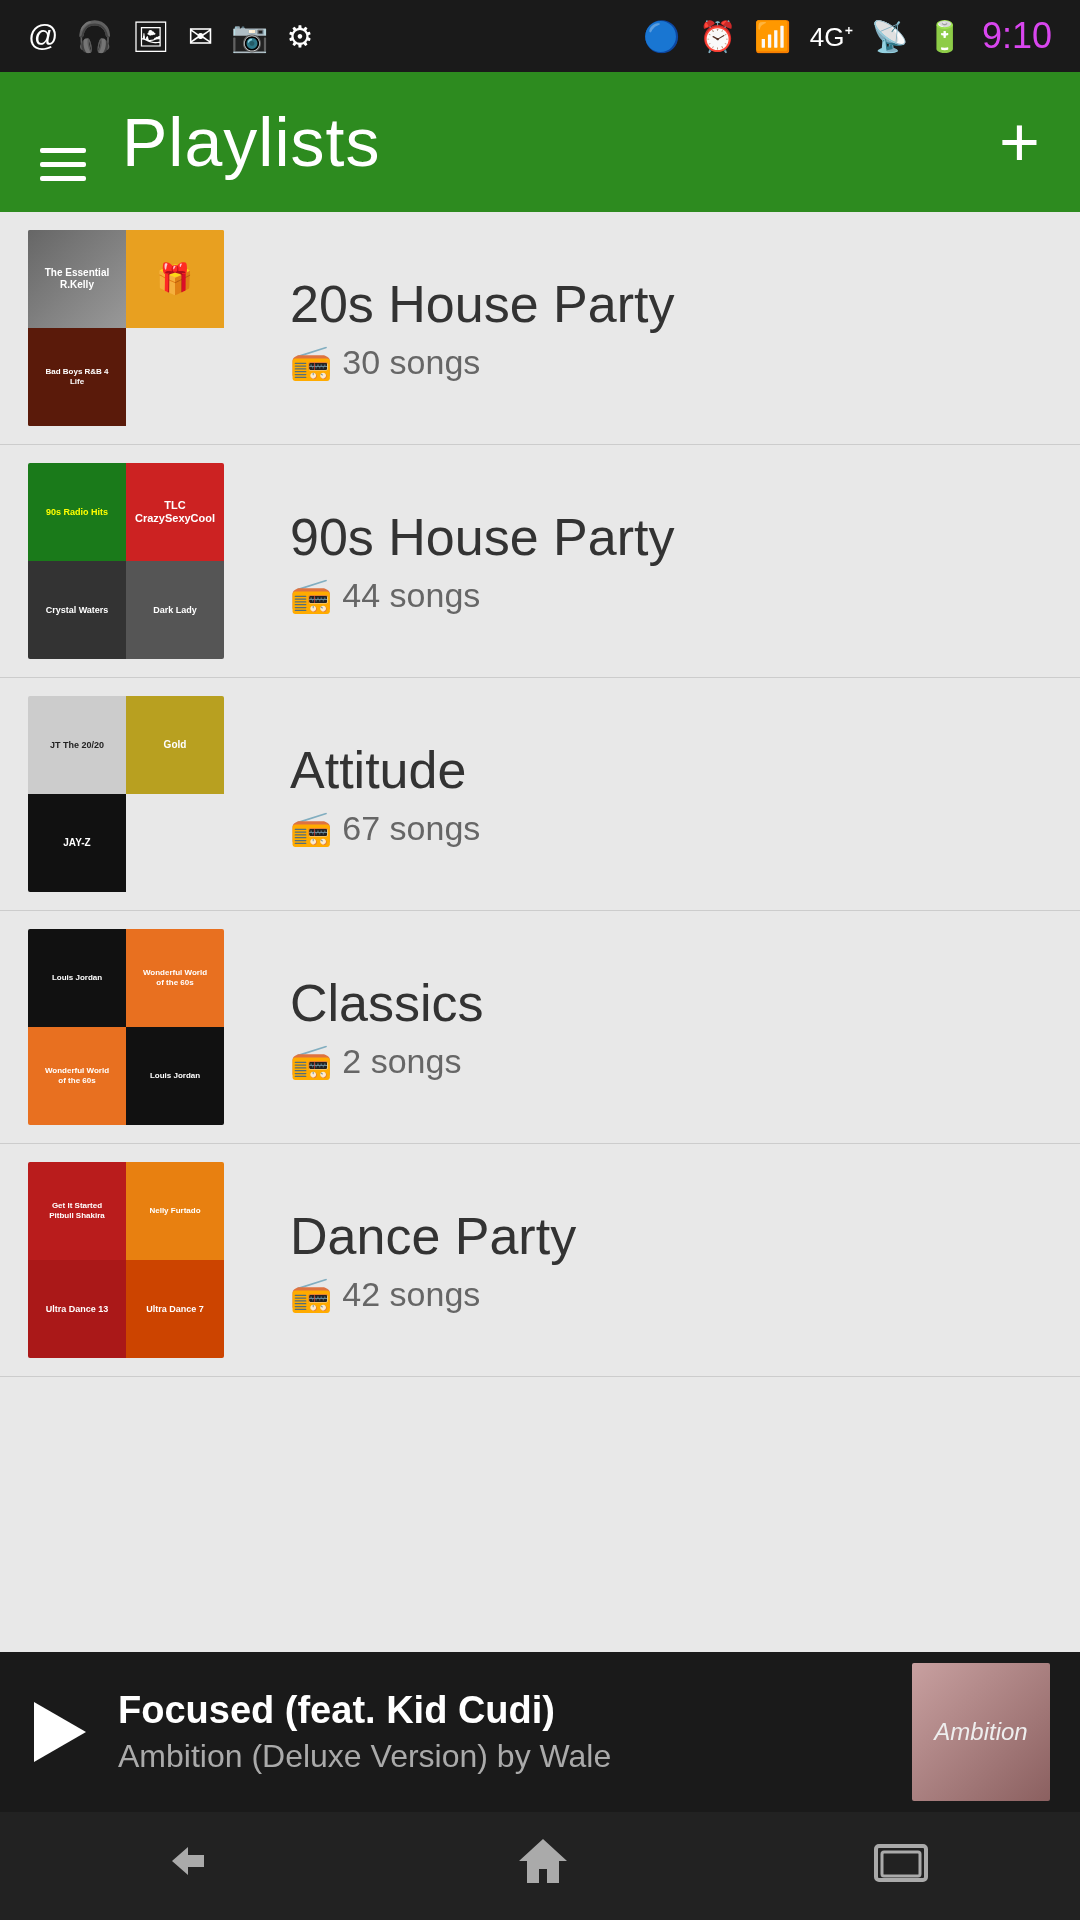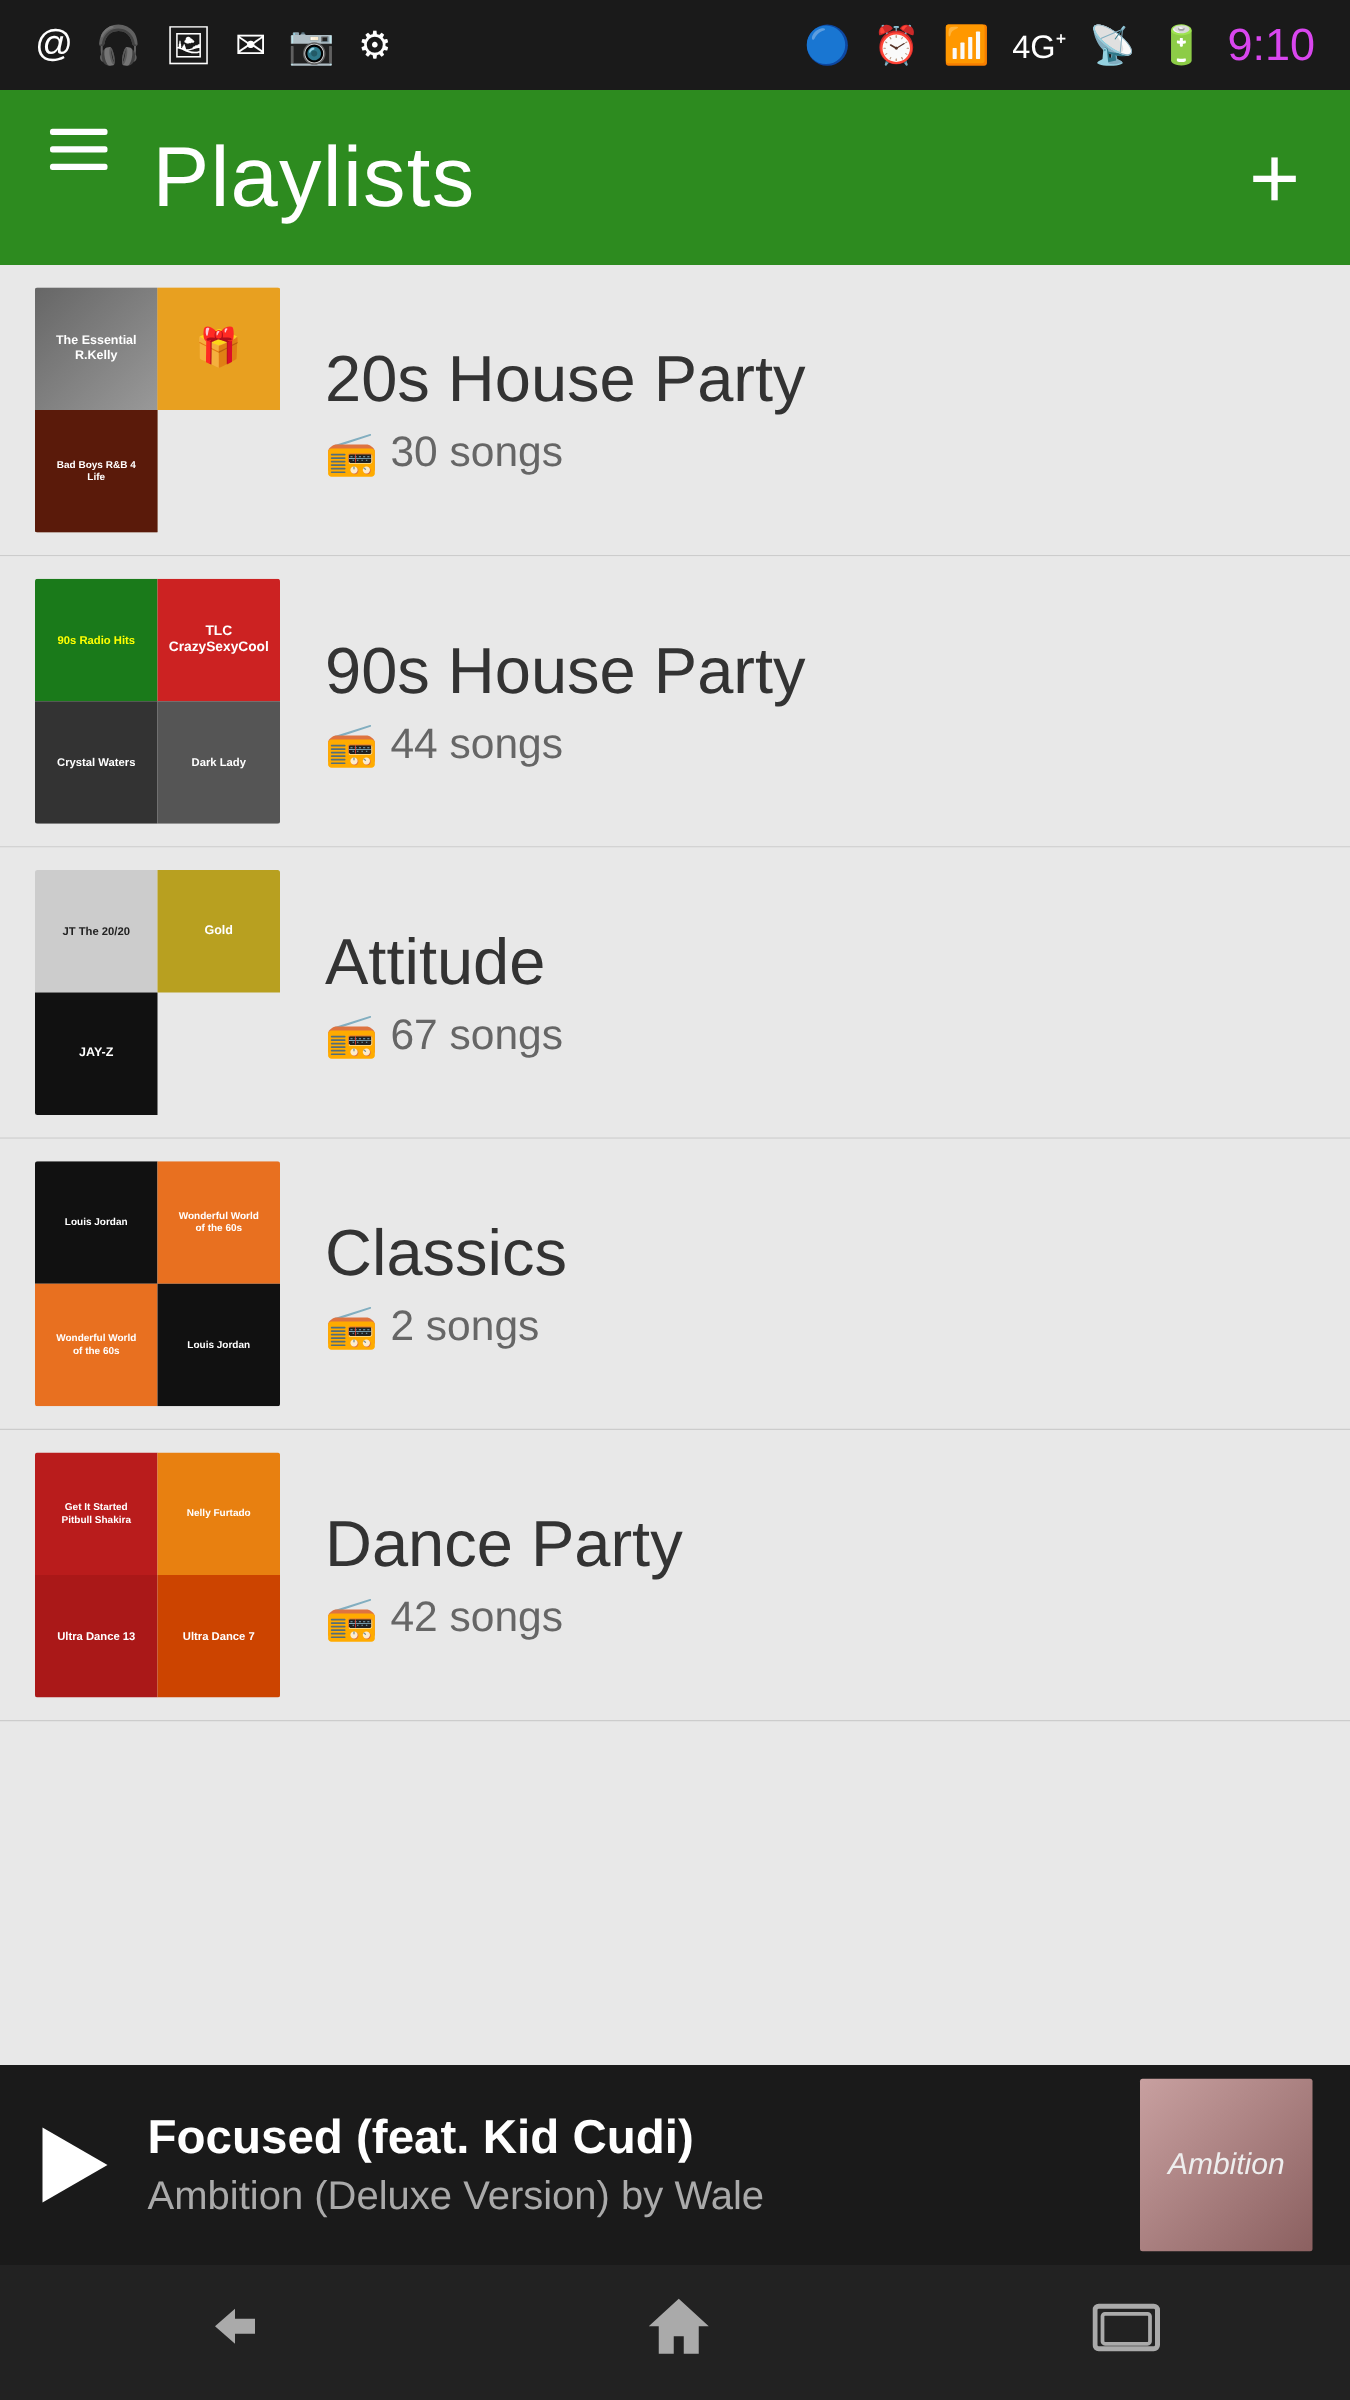--- a/index.html
+++ b/index.html
@@ -47,21 +47,21 @@
       width: 100%;
       height: 140px;
       background: #2d8b1f;
       display: flex;
       align-items: center;
       justify-content: space-between;
       padding: 0 40px;
     }
     .app-bar-left {
       display: flex;
-      align-items: flex-start;
+      align-items: flex-end;
       gap: 36px;
     }
     .hamburger-icon {
       display: flex;
       flex-direction: column;
       gap: 9px;
       cursor: pointer;
     }
     .hamburger-icon span {
       display: block;
@@ -137,20 +137,21 @@
       color: #fff;
       text-align: center;
       padding: 16px;
       line-height: 1.2;
       overflow: hidden;
     }
 
     .playlist-info {
       flex: 1;
       padding-left: 36px;
+      margin-left: 30px;
     }
     .playlist-name {
       font-size: 52px;
       font-weight: 400;
       color: #333;
       margin-bottom: 8px;
     }
     .playlist-meta {
       display: flex;
       align-items: center;

